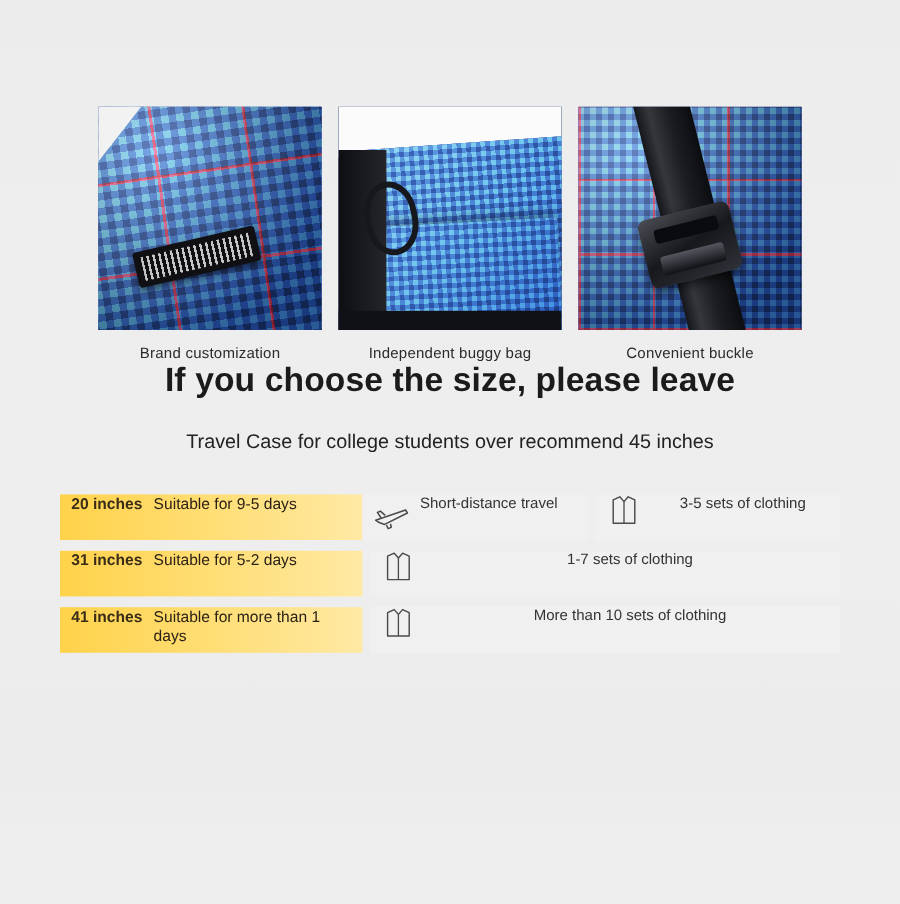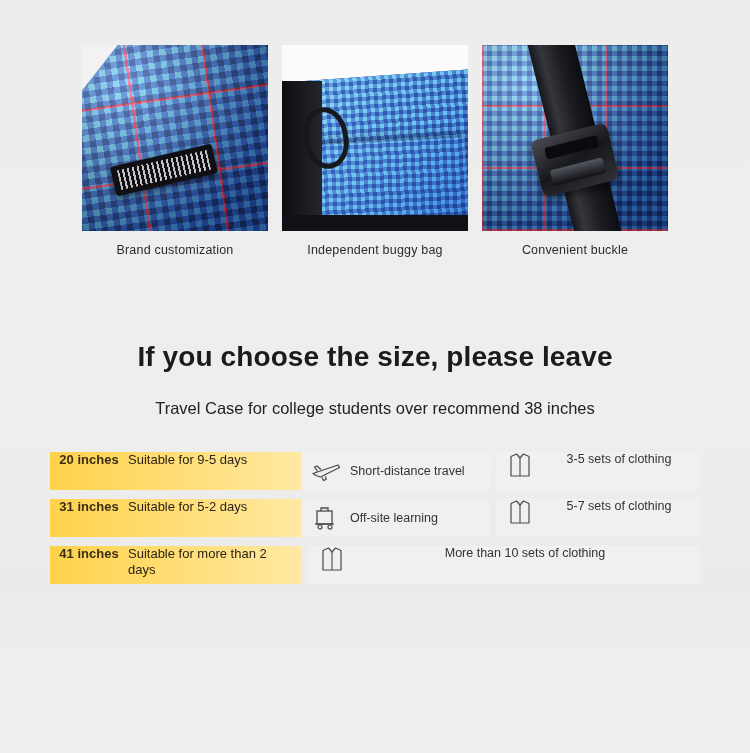--- a/index.html
+++ b/index.html
@@ -20,20 +20,21 @@
     height: 753px;
     background: linear-gradient(180deg, #ededed 0%, #eeeeee 55%, #e8e8e8 100%);
   }
 
   
   .gallery {
     display: flex;
     justify-content: center;
     gap: 14px;
     padding-top: 45px;
+    margin-top: 44px;
   }
   .feature {
     width: 186px;
   }
   .feature-img {
     width: 186px;
     height: 186px;
     overflow: hidden;
     position: relative;
     background: #12306b;
@@ -166,21 +167,20 @@
     position: absolute; left: 0; right: 0; bottom: 0; height: 16px;
     background: #101116;
   }
 
   
   .headline {
     text-align: center;
     font-size: 28px;
     font-weight: bold;
     color: #1b1b1b;
-    margin-top: 84px;
     letter-spacing: .1px;
   }
   .subline {
     text-align: center;
     font-size: 16.5px;
     color: #222;
     margin-top: 26px;
   }
 
   
@@ -209,21 +209,20 @@
     color: #3a2d18;
   }
   .cell-size .suitable {
     flex: 1;
     padding-right: 8px;
     line-height: 1.22;
   }
   .cell-use {
     flex: 0 0 188px;
     display: flex;
-    align-items: center;
     background: #f0f0f0;
     font-size: 12.5px;
     color: #333;
   }
   .cell-clothes {
     flex: 1;
     display: flex;
     align-items: flex-start;
     background: #f0f0f0;
     font-size: 12.5px;
@@ -285,21 +284,21 @@
         <div class="shade-tl"></div>
         <div class="strap"></div>
         <div class="buckle"></div>
       </div>
       <div class="feature-cap">Convenient buckle</div>
     </div>
 
   </div>
 
   <div class="headline">If you choose the size, please leave</div>
-  <div class="subline">Travel Case for college students over recommend 38 inches</div>
+  <div class="subline">Travel Case for college students over recommend 45 inches</div>
 
   <div class="size-table">
 
     <div class="size-row">
       <div class="cell-size">
         <span class="inches">20 inches</span>
         <span class="suitable">Suitable for 9-5 days</span>
       </div>
       <div class="cell-use">
         <span class="ic">
@@ -320,47 +319,35 @@
         </span>
         <span class="txt">3-5 sets of clothing</span>
       </div>
     </div>
 
     <div class="size-row">
       <div class="cell-size">
         <span class="inches">31 inches</span>
         <span class="suitable">Suitable for 5-2 days</span>
       </div>
-      <div class="cell-use">
-        <span class="ic">
-          <svg width="28" height="26" viewBox="0 0 28 26" aria-hidden="true">
-            <rect x="5" y="6" width="15" height="13" fill="none" stroke="#4a4a4a" stroke-width="1.3"></rect>
-            <path d="M9 6 L9 3 L16 3 L16 6" fill="none" stroke="#4a4a4a" stroke-width="1.3"></path>
-            <path d="M3 19 L22 19" fill="none" stroke="#4a4a4a" stroke-width="1.3"></path>
-            <circle cx="8" cy="22" r="2" fill="none" stroke="#4a4a4a" stroke-width="1.2"></circle>
-            <circle cx="18" cy="22" r="2" fill="none" stroke="#4a4a4a" stroke-width="1.2"></circle>
-          </svg>
-        </span>
-        <span class="txt">Off-site learning</span>
-      </div>
       <div class="cell-clothes">
         <span class="ic">
           <svg width="24" height="26" viewBox="0 0 24 26" aria-hidden="true">
             <path d="M8.5 2 L12 6 L15.5 2 L21 4.5 L21 24 L3 24 L3 4.5 Z" fill="none" stroke="#4a4a4a" stroke-width="1.2" stroke-linejoin="round"></path>
             <path d="M12 6 L12 24" fill="none" stroke="#4a4a4a" stroke-width="1.1"></path>
           </svg>
         </span>
-        <span class="txt">5-7 sets of clothing</span>
+        <span class="txt">1-7 sets of clothing</span>
       </div>
     </div>
 
     <div class="size-row">
       <div class="cell-size">
         <span class="inches">41 inches</span>
-        <span class="suitable">Suitable for more than 2 days</span>
+        <span class="suitable">Suitable for more than 1 days</span>
       </div>
       <div class="cell-clothes">
         <span class="ic">
           <svg width="24" height="26" viewBox="0 0 24 26" aria-hidden="true">
             <path d="M8.5 2 L12 6 L15.5 2 L21 4.5 L21 24 L3 24 L3 4.5 Z" fill="none" stroke="#4a4a4a" stroke-width="1.2" stroke-linejoin="round"></path>
             <path d="M12 6 L12 24" fill="none" stroke="#4a4a4a" stroke-width="1.1"></path>
           </svg>
         </span>
         <span class="txt">More than 10 sets of clothing</span>
       </div>

